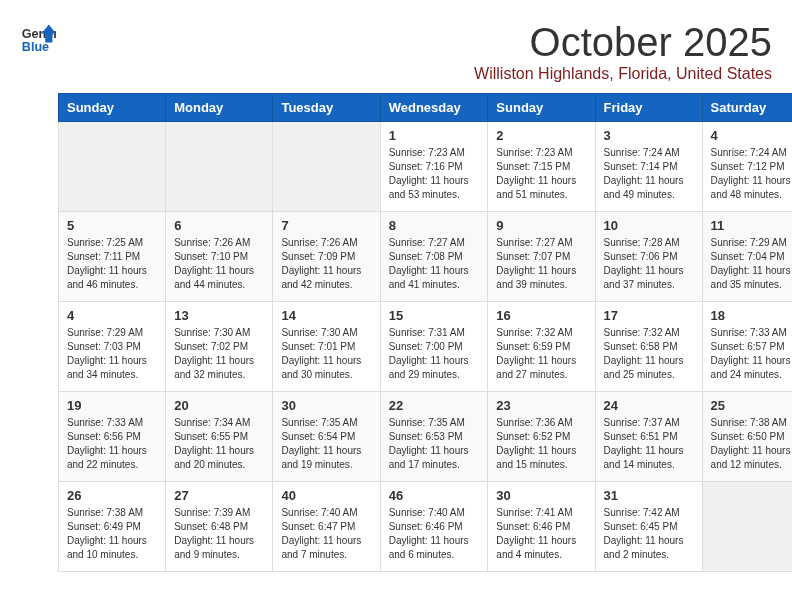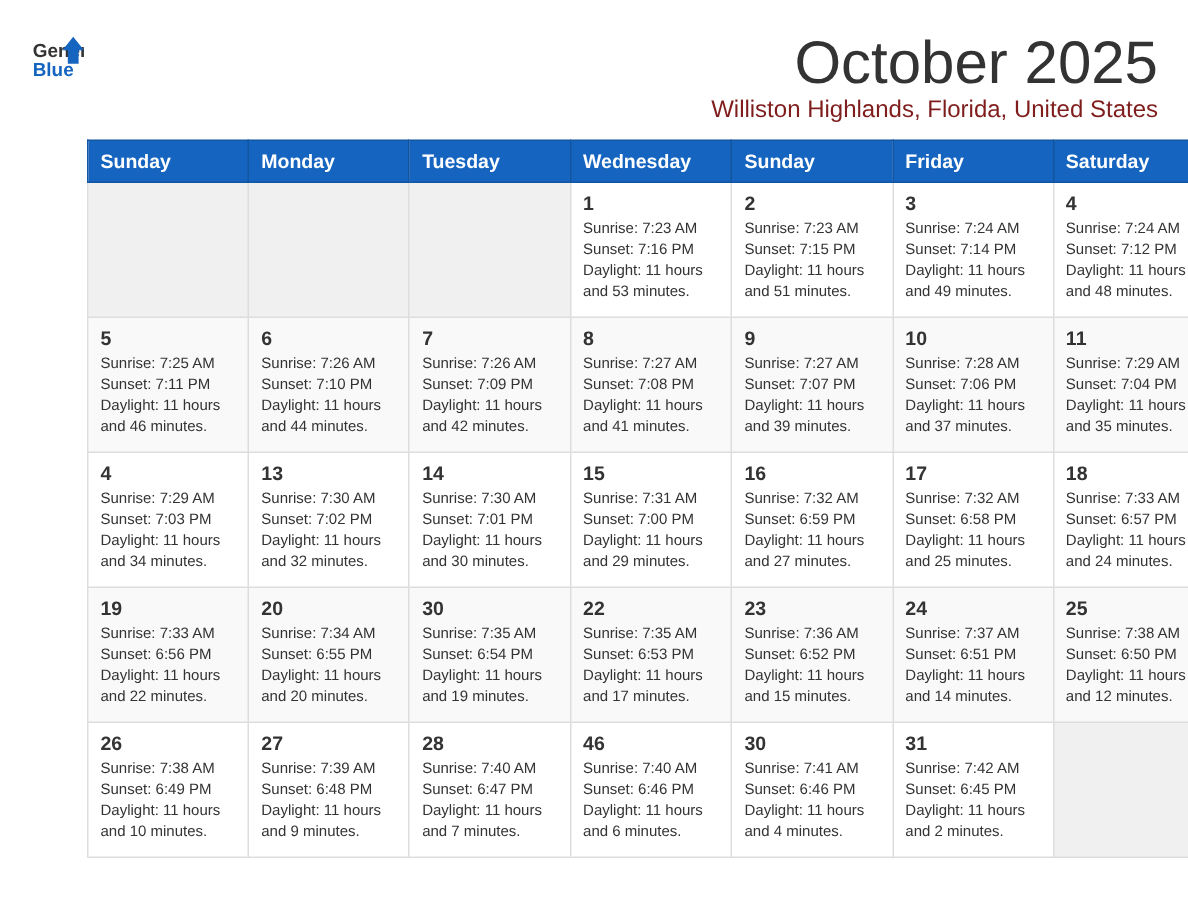--- a/index.html
+++ b/index.html
@@ -222,21 +222,21 @@
       <tr>
         <td>
           <span class="day-number">26</span>
           <div class="day-info">Sunrise: 7:38 AM<br>Sunset: 6:49 PM<br>Daylight: 11 hours and 10 minutes.</div>
         </td>
         <td>
           <span class="day-number">27</span>
           <div class="day-info">Sunrise: 7:39 AM<br>Sunset: 6:48 PM<br>Daylight: 11 hours and 9 minutes.</div>
         </td>
         <td>
-          <span class="day-number">28</span>
+          <span class="day-number">40</span>
           <div class="day-info">Sunrise: 7:40 AM<br>Sunset: 6:47 PM<br>Daylight: 11 hours and 7 minutes.</div>
         </td>
         <td>
           <span class="day-number">46</span>
           <div class="day-info">Sunrise: 7:40 AM<br>Sunset: 6:46 PM<br>Daylight: 11 hours and 6 minutes.</div>
         </td>
         <td>
           <span class="day-number">30</span>
           <div class="day-info">Sunrise: 7:41 AM<br>Sunset: 6:46 PM<br>Daylight: 11 hours and 4 minutes.</div>
         </td>

